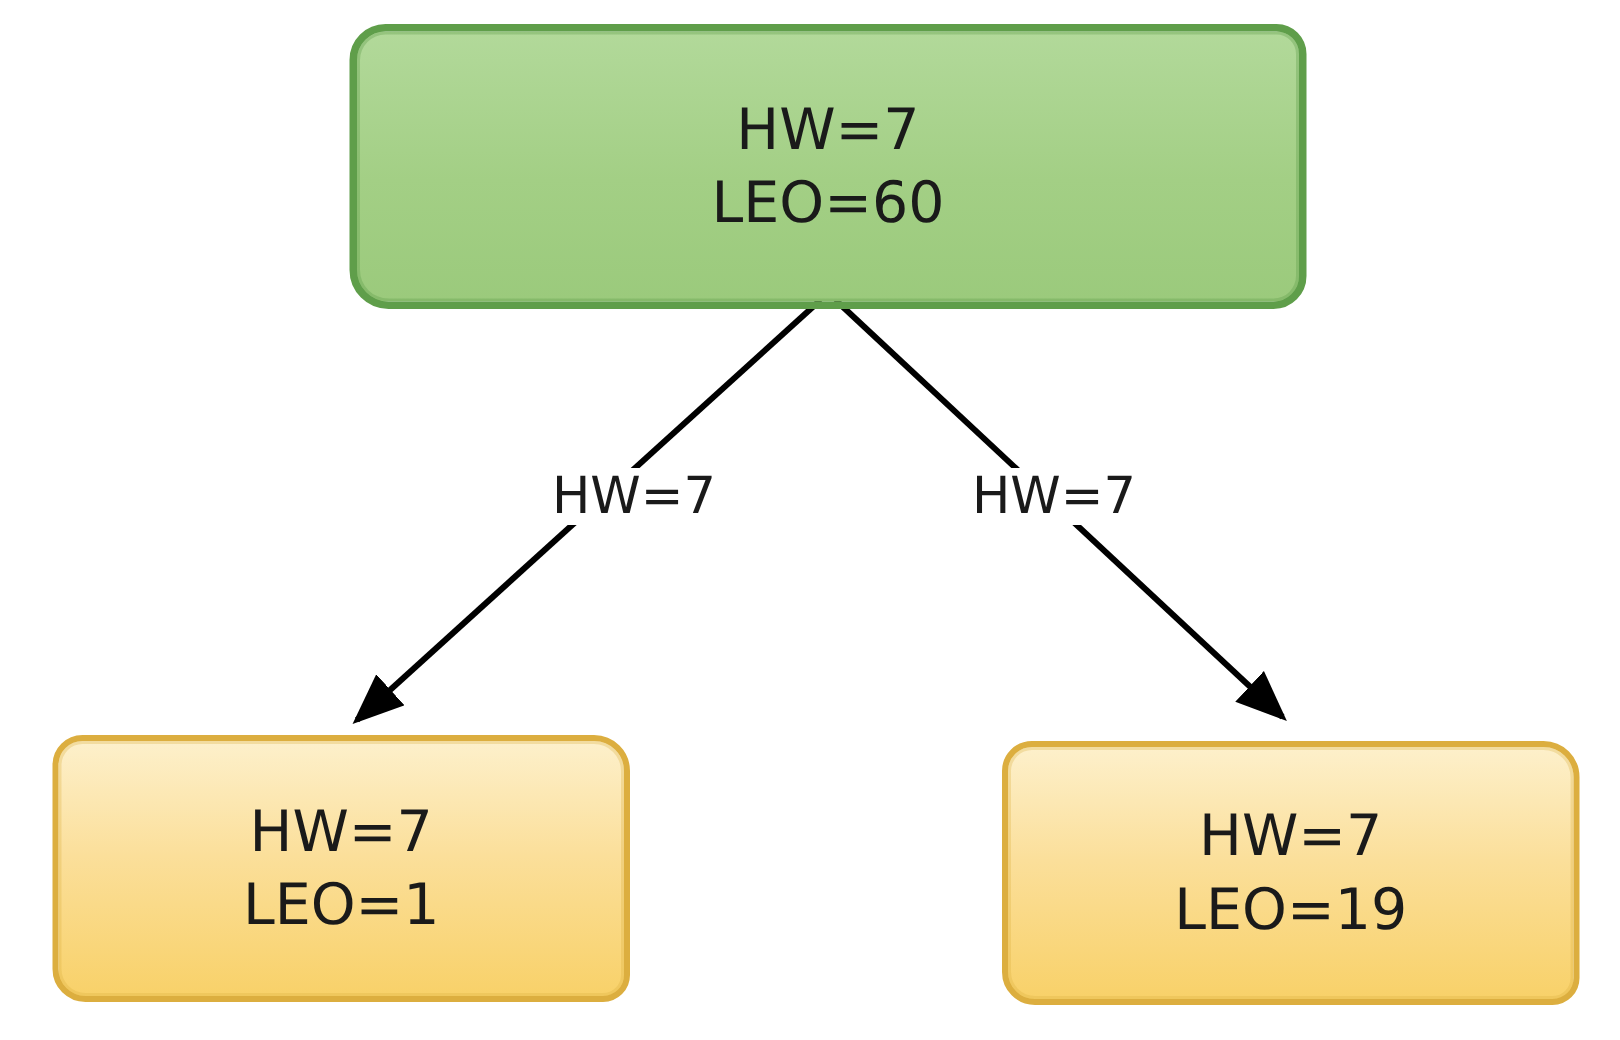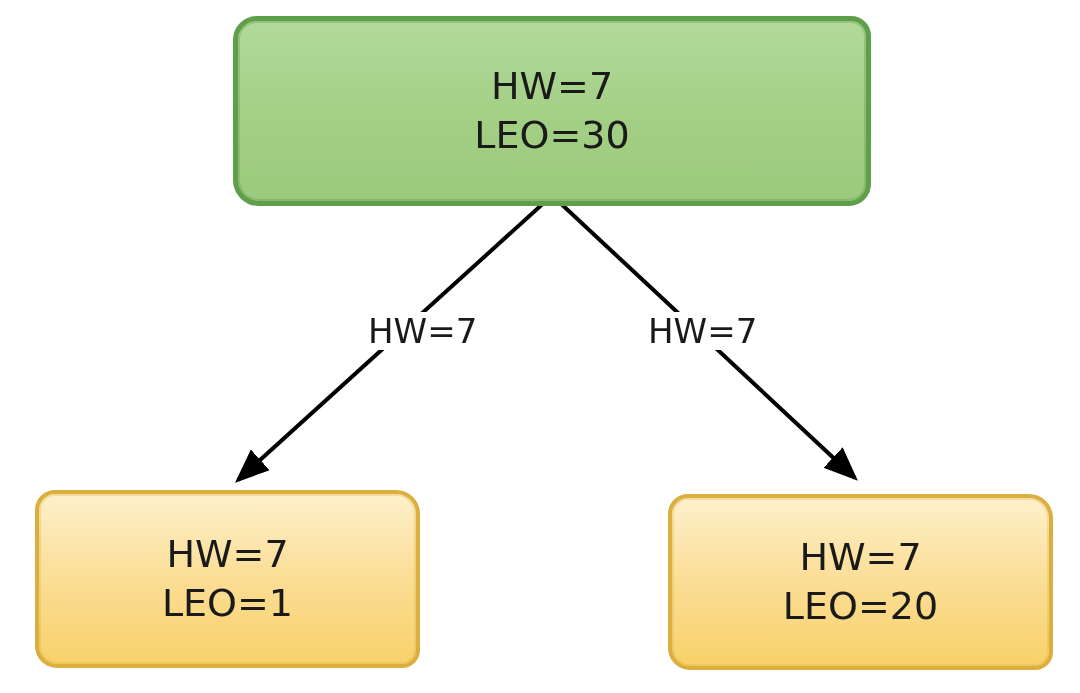--- a/index.html
+++ b/index.html
@@ -95,30 +95,30 @@
       <marker id="arrowhead" markerWidth="9" markerHeight="8" refX="7.5" refY="3.5" orient="auto" markerUnits="strokeWidth">
         <path d="M0,0 L8.5,3.5 L0,7 Z" fill="#000000"></path>
       </marker>
     </defs>
     <line x1="547" y1="200" x2="238" y2="480" stroke="#000000" stroke-width="4" marker-end="url(#arrowhead)"></line>
     <line x1="557" y1="200" x2="855" y2="478" stroke="#000000" stroke-width="4" marker-end="url(#arrowhead)"></line>
   </svg>
 
   <div class="node node-root">
     <span class="line">HW=7</span>
-    <span class="line">LEO=30</span>
+    <span class="line">LEO=60</span>
   </div>
 
   <span class="edge-label edge-label-left">HW=7</span>
 
   <span class="edge-label edge-label-right">HW=7</span>
 
   <div class="node node-child node-left">
     <span class="line">HW=7</span>
     <span class="line">LEO=1</span>
   </div>
 
   <div class="node node-child node-right">
     <span class="line">HW=7</span>
-    <span class="line">LEO=20</span>
+    <span class="line">LEO=19</span>
   </div>
 
 </div>
 
 </body></html>

